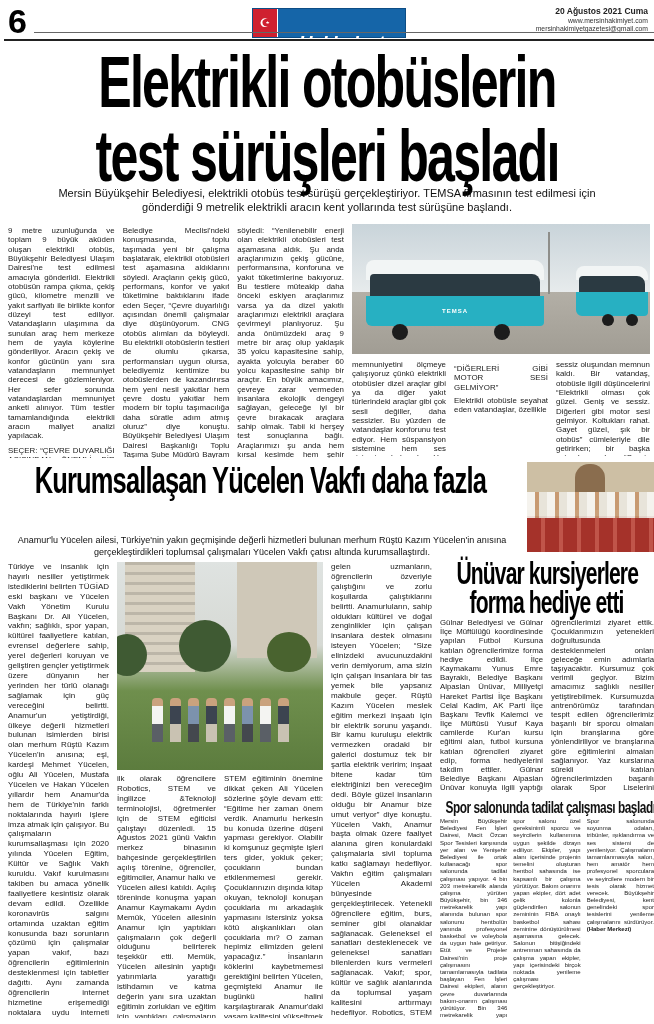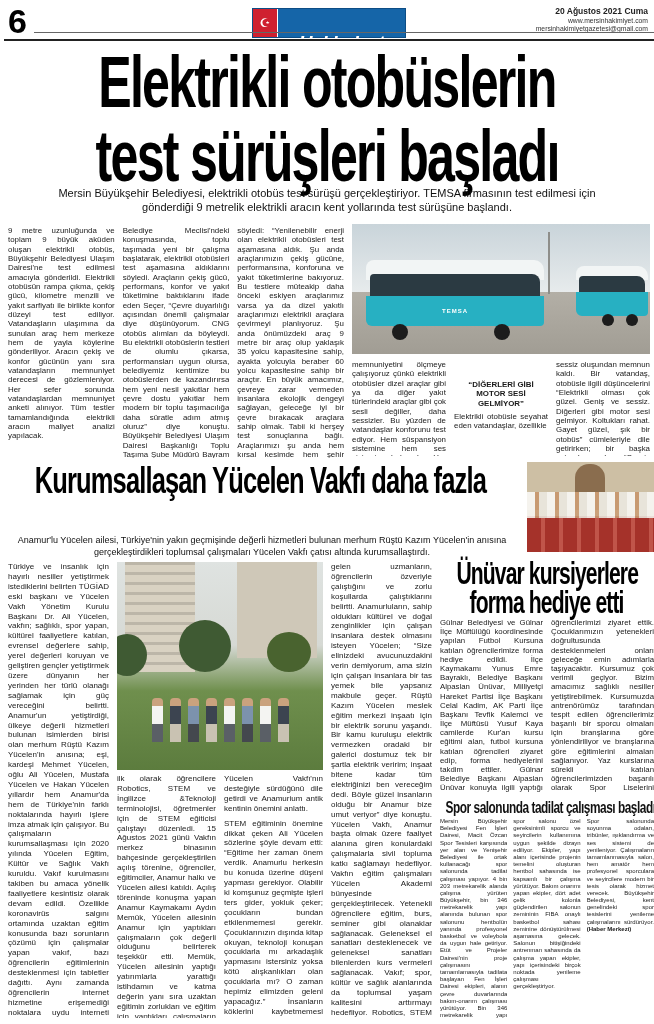--- a/index.html
+++ b/index.html
@@ -21,21 +21,21 @@
   .rule2{left:4px;right:0;top:39px;height:2px;}
   
   .hl-line{position:absolute;width:100%;text-align:center;white-space:nowrap;}
   .hl-line>span{display:inline-block;font-weight:900;letter-spacing:-2px;color:#000;
                 transform:scale(0.88,1.28);transform-origin:center top;}
   .lead{position:absolute;text-align:center;font-size:11px;line-height:1.3;color:#111;}
   
   .colrow{position:absolute;display:flex;}
   .col{flex:1;overflow:hidden;font-size:7.9px;line-height:1.18;text-align:justify;color:#1a1a1a;}
   .col p{margin:0 0 5px;}
-  .col .subhead{font-weight:700;text-align:center;margin:20px 0 4px;}
+  .col .subhead{font-weight:400;margin:4px 0 4px;}
   .col b{font-weight:700;}
   .gut{width:8px;flex:none;}
   
   .photo{position:absolute;overflow:hidden;}
   
   .photo-bus{left:352px;top:224px;width:298px;height:130px;
              background:linear-gradient(#c9d4da 0%,#e7ebec 52%,#b3afa6 52%,#a19d94 100%);}
   .pole{position:absolute;left:196px;top:8px;width:2px;height:62px;background:#8e8e8a;}
   .bus-main{position:absolute;left:14px;top:36px;width:178px;height:74px;}
   .bus-roof{position:absolute;left:0;top:0;width:100%;height:20px;background:#f2f5f5;border-radius:8px 10px 0 0;}
@@ -189,21 +189,20 @@
           <i class="person"></i>
           <i class="person"></i>
         </div>
       </div>
       <div class="midcols">
         <div class="col" style="font-size:8px;line-height:1.24;">
           <p>ilk olarak öğrencilere Robotics, STEM ve İngilizce &amp;Teknoloji terminolojisi, öğretmenler için de STEM eğiticisi çalıştayı düzenledi. 15 Ağustos 2021 günü Vakfın merkez binasının bahçesinde gerçekleştirilen açılış törenine, öğrenciler, eğitimciler, Anamur halkı ve Yücelen ailesi katıldı. Açılış töreninde konuşma yapan Anamur Kaymakamı Aydın Memük, Yücelen ailesinin Anamur için yaptıkları çalışmaların çok değerli olduğunu belirterek teşekkür etti. Memük, Yücelen ailesinin yaptığı yatırımlarla yarattığı istihdamın ve katma değerin yanı sıra uzaktan eğitimin zorlukları ve eğitim için yaptıkları çalışmaların da Anamur için önemli olduğunu anlattı. Anamur İlçe Milli Eğitim Müdürü İlyas Mercan yaptığı konuşmada Yücelen ailesine eğitime yaptığı katkılardan ötürü teşekkür etti. Jr Robotics kurumu adına Burhan Şengün'ün robotics, kodlama ve STEM eğitimlerinin önemini anlattığı konuşmasının ardından Anamurium antik kenti kazı başkanı Prof. Dr Mehmet Tekocak yaptığı konuşmada zorlu kazı çalışmasının</p>
         </div>
         <div class="gut"></div>
         <div class="col" style="font-size:8px;line-height:1.24;">
-          <p>Yücelen Vakfı'nın desteğiyle sürdüğünü dile getirdi ve Anamurium antik kentinin önemini anlattı.</p>
           <p>STEM eğitiminin önemine dikkat çeken Ali Yücelen sözlerine şöyle devam etti: “Eğitime her zaman önem verdik. Anamurlu herkesin bu konuda üzerine düşeni yapması gerekiyor. Olabilir ki komşunuz geçmişte işleri ters gider, yokluk çeker; çocukların bundan etkilenmemesi gerekir. Çocuklarınızın dışında kitap okuyan, teknoloji konuşan çocuklarla mı arkadaşlık yapmasını istersiniz yoksa kötü alışkanlıkları olan çocuklarla mı? O zaman hepimiz elimizden geleni yapacağız.” İnsanların köklerini kaybetmemesi gerektiğini belirten Yücelen, geçmişteki Anamur ile bugünkü halini karşılaştırarak Anamur'daki yaşam kalitesini yükseltmek için yapılması gerekenleri anlattı. Anemurium antik kenti kazısına verdikleri desteğe değinen Yücelen; Anamur dışından</p>
         </div>
       </div>
     </div>
     <div class="gut"></div>
     <div class="col" style="font-size:8px;line-height:1.24;">
       <p><span>gelen uzmanların, öğrencilerin özveriyle çalıştığını ve zorlu koşullarda çalıştıklarını belirtti. Anamurluların, sahip oldukları kültürel ve doğal zenginlikler için çalışan insanlara destek olmasını isteyen Yücelen; “Size elinizdeki avucunuzdakini verin demiyorum, ama sizin için çalışan insanlara bir tas yemek bile yapsanız makbule geçer. Rüştü Kazım Yücelen meslek eğitim merkezi inşaatı için bir elektrik sorunu yaşandı. Bir kamu kuruluşu elektrik vermezken oradaki bir galerici dostumuz tek bir şartla elektrik veririm; inşaat bitene kadar tüm elektriğinizi ben vereceğim dedi. Böyle güzel insanların olduğu bir Anamur bize umut veriyor” diye konuştu. Yücelen Vakfı, Anamur başta olmak üzere faaliyet alanına giren konulardaki çalışmalarla sivil topluma katkı sağlamayı hedefliyor. Vakfın eğitim çalışmaları Yücelen Akademi bünyesinde gerçekleştirilecek. Yetenekli öğrencilere eğitim, burs, seminer gibi olanaklar sağlanacak. Geleneksel el sanatları desteklenecek ve geleneksel sanatları bilenlerden kurs vermeleri sağlanacak. Vakıf; spor, kültür ve sağlık alanlarında da toplumsal yaşam kalitesini arttırmayı hedefliyor. Robotics, STEM ve yoğun İngilizce eğitiminin başlaması nedeniyle düzenlenen törende farklı ekipler yazılım, kodlama, robotics gösterileri gerçekleştirdi. Anamur Gercebahşiş Yenimahalle ilköğretim okulu Müdürü Bülent Çevik ile Rüştü Kazım Yücelen ilköğretim okulu Müdürü Handan Atik, Yücelen Vakfı Başkanı Ali Yücelen'e plaketlerini ve teşekkürlerini ilettiler.</span> </p>
     </div>
   </div>
 

